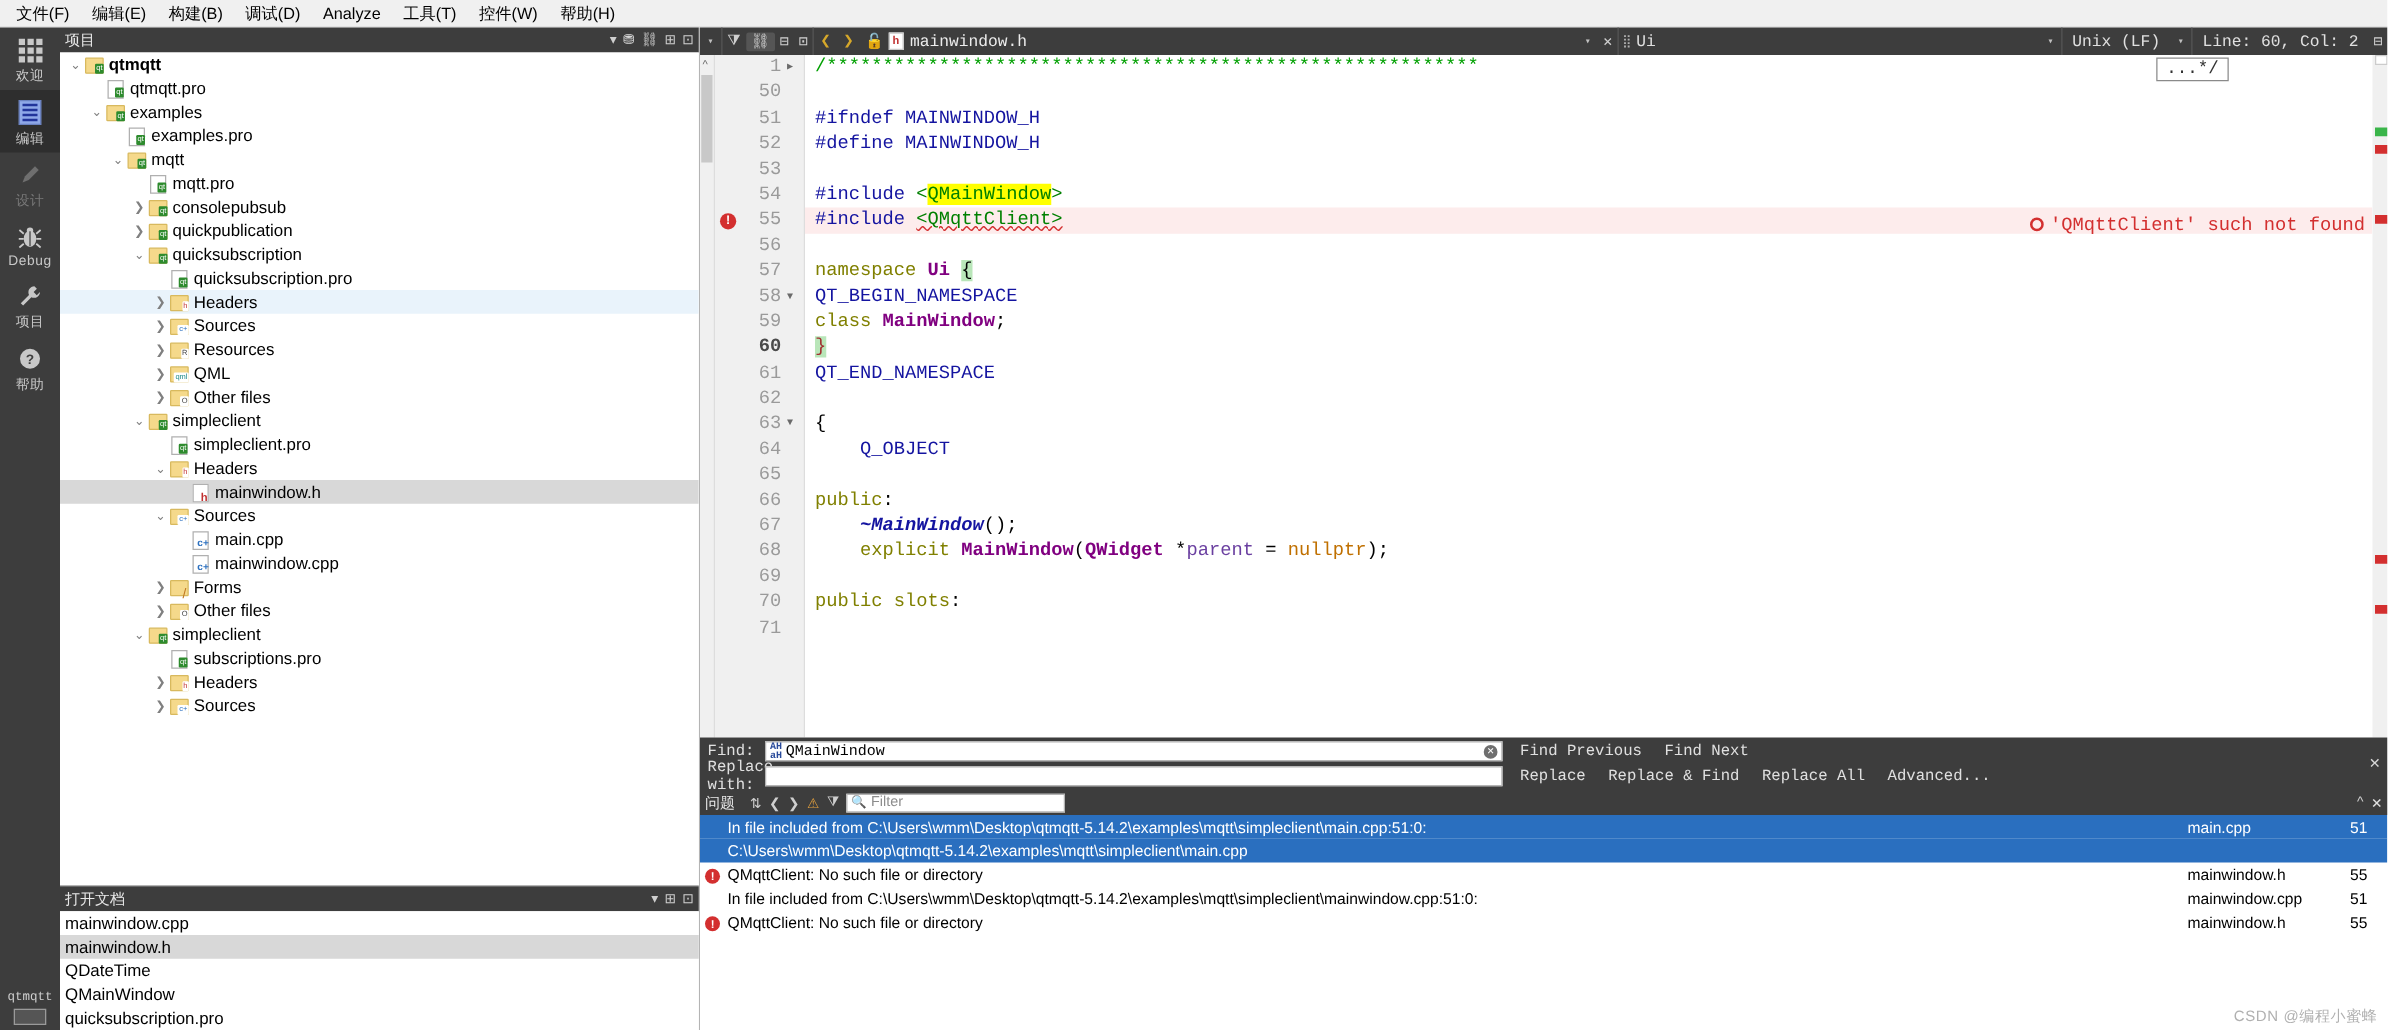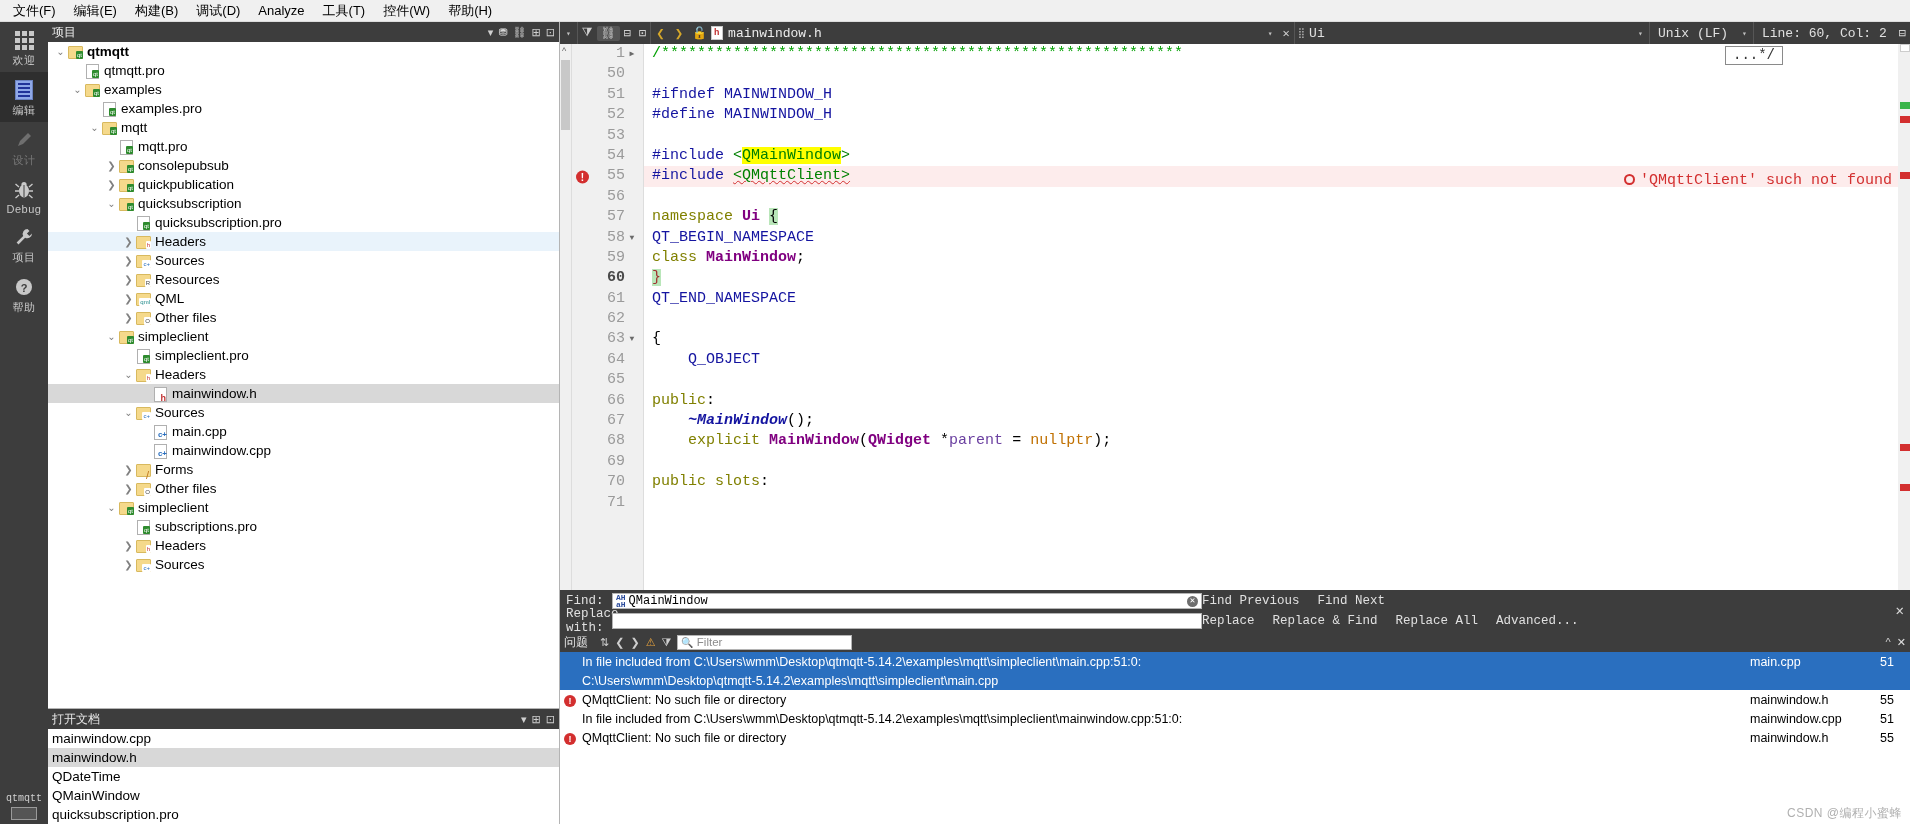--- a/index.html
+++ b/index.html
@@ -203,21 +203,21 @@
   
   .findbar { flex:0 0 40px; background:#3d3d3d; color:#e0e0e0; font-size:12.5px;
              font-family:"Liberation Mono", monospace; padding:2px 0; position:relative;}
   .findrow { height:18px; display:flex; align-items:center; }
   .findrow .lab { width:52px; padding-left:6px; }
   .fld { height:16px; background:#fff; border:1px solid #b4b4b4; display:flex; align-items:center;
          padding:0 3px; color:#000; font-size:12px; position:relative; }
   .fld .caseicon { font-size:8px; color:#2a4b9b; margin-right:3px; line-height:7px; display:flex; flex-direction:column;}
   .fld .clear { position:absolute; right:3px; width:11px;height:11px;border-radius:50%;background:#6e6e6e;color:#fff;
                 font-size:9px;line-height:11px;text-align:center; }
-  .findbtns { display:flex; gap:18px; }
+  .findbtns { display:flex; gap:18px; margin-left:14px; }
   .findbtns span { cursor:default; white-space:nowrap; }
   .findbar .closeX { position:absolute; right:6px; top:12px; color:#d8d8d8; font-size:14px; cursor:default; }
 
   
   .issueshdr { flex:0 0 20px; background:#3d3d3d; color:#e8e8e8; display:flex; align-items:center;
                font-size:12px; padding:0 4px; gap:6px; }
   .issueshdr .nm { margin-right:6px; }
   .issueshdr .ico { color:#cfcfcf; font-size:11px; cursor:default;}
   .issueshdr .warn { color:#e8a33d; }
   .filterbox { width:175px; height:15px; background:#fff; border:1px solid #b4b4b4;

